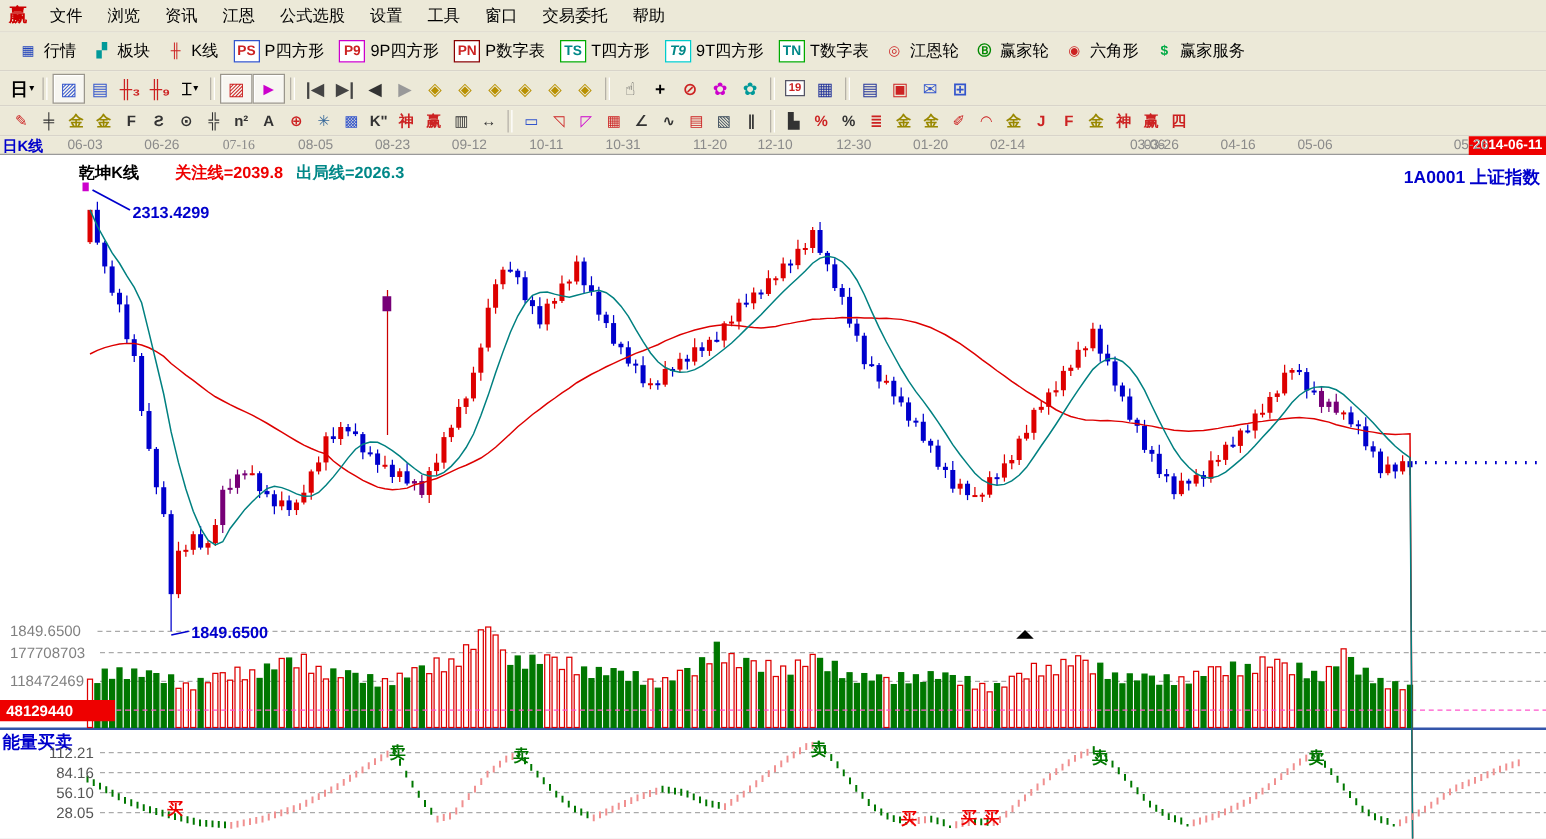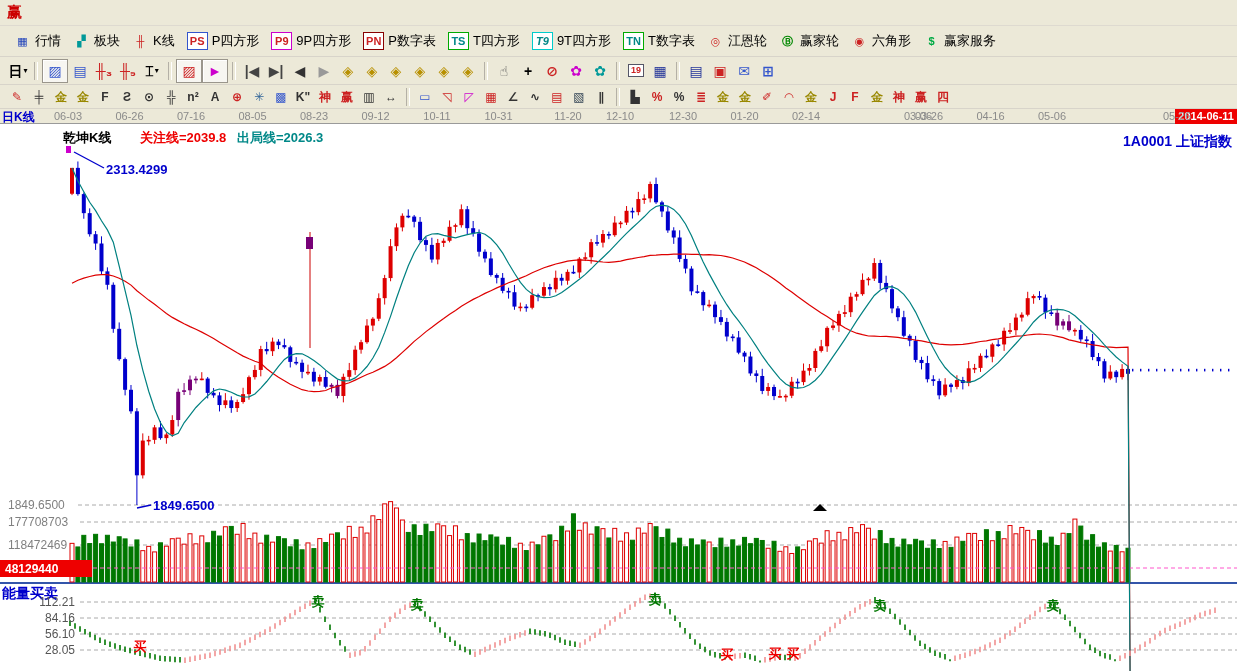--- a/index.html
+++ b/index.html
@@ -32,20 +32,32 @@
   svg text{font-family:"Liberation Sans","DejaVu Sans",sans-serif;}
 </style>
 </head>
 <body>
 
 <div class="app">
 
 
   <div class="menubar">
     <span class="logo">赢</span>
+    <span id="menu-items" style="display:flex;">
+        <span class="menu-item">文件</span>
+        <span class="menu-item">浏览</span>
+        <span class="menu-item">资讯</span>
+        <span class="menu-item">江恩</span>
+        <span class="menu-item">公式选股</span>
+        <span class="menu-item">设置</span>
+        <span class="menu-item">工具</span>
+        <span class="menu-item">窗口</span>
+        <span class="menu-item">交易委托</span>
+        <span class="menu-item">帮助</span>
+      </span>
   </div>
 
   <div class="tb tb1" id="toolbar-main">
       <span class="tb-btn">
         <span class="tb-icon" style="color: rgb(34, 68, 187);">▦</span>
         <span>行情</span>
       </span>
       <span class="tb-btn">
         <span class="tb-icon" style="color: rgb(0, 153, 153);">▞</span>
         <span>板块</span>
@@ -321,21 +333,21 @@
       <span class="ibtn">
         <span style="color: rgb(204, 34, 34);">四</span>
       </span>
     </div>
 
   <div class="daterow" id="date-row">
     <span class="klabel">日K线</span>
     <span class="datebox">2014-06-11</span>
   <span class="dtick" style="left: 68px;">06-03</span>
       <span class="dtick" style="left: 129.5px;">06-26</span>
-      <span class="dtick" style="left: 191px;">07-16</span>
+      <span class="dtick" style="left: 191px; font-family: Liberation Serif, serif;">07-16</span>
       <span class="dtick" style="left: 252.5px;">08-05</span>
       <span class="dtick" style="left: 314px;">08-23</span>
       <span class="dtick" style="left: 375.5px;">09-12</span>
       <span class="dtick" style="left: 437px;">10-11</span>
       <span class="dtick" style="left: 498.5px;">10-31</span>
       <span class="dtick" style="left: 568px;">11-20</span>
       <span class="dtick" style="left: 620px; text-align: center;">12-10</span>
       <span class="dtick" style="left: 683px;">12-30</span>
       <span class="dtick" style="left: 744.5px;">01-20</span>
       <span class="dtick" style="left: 806px;">02-14</span>

